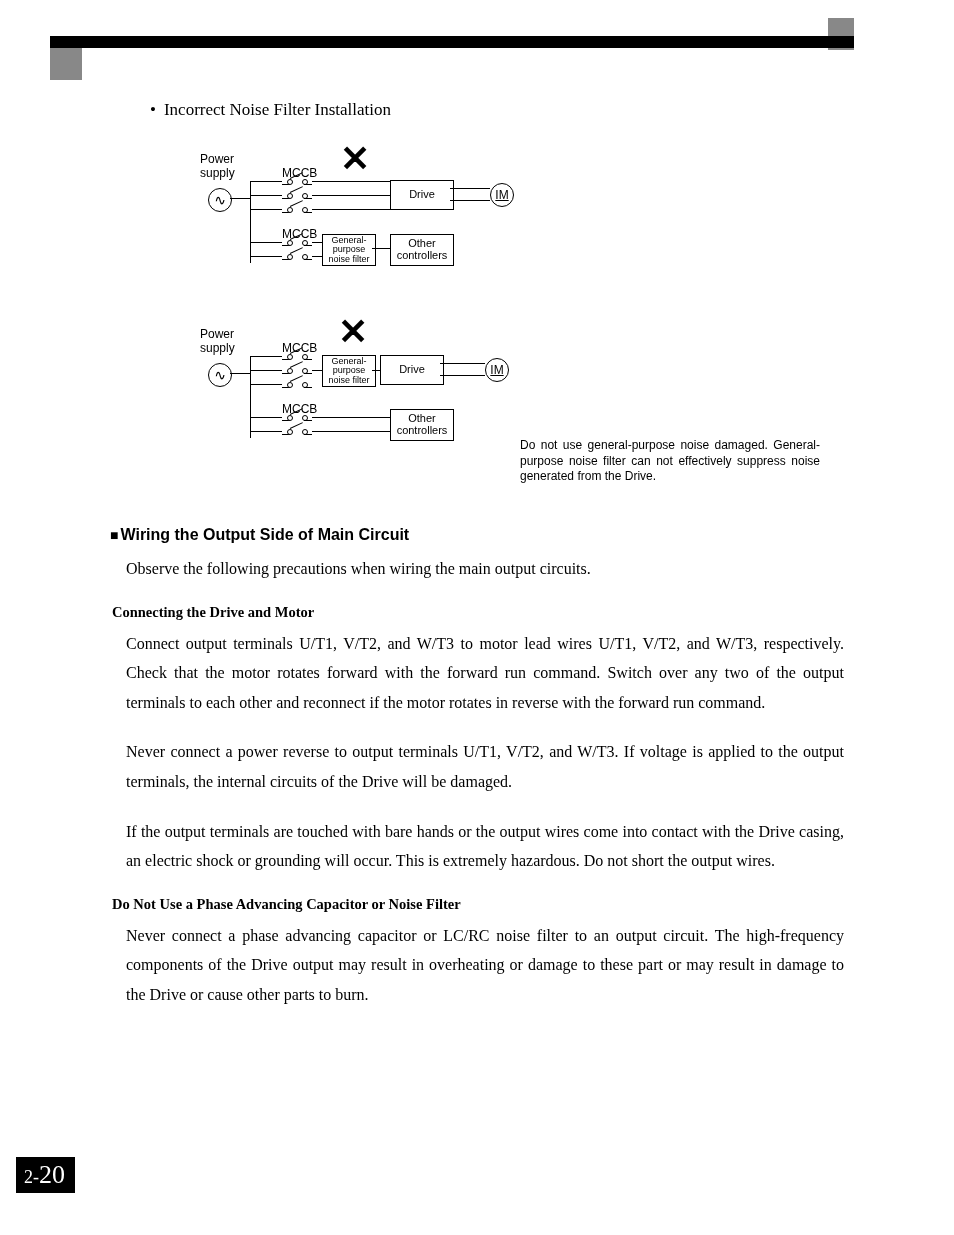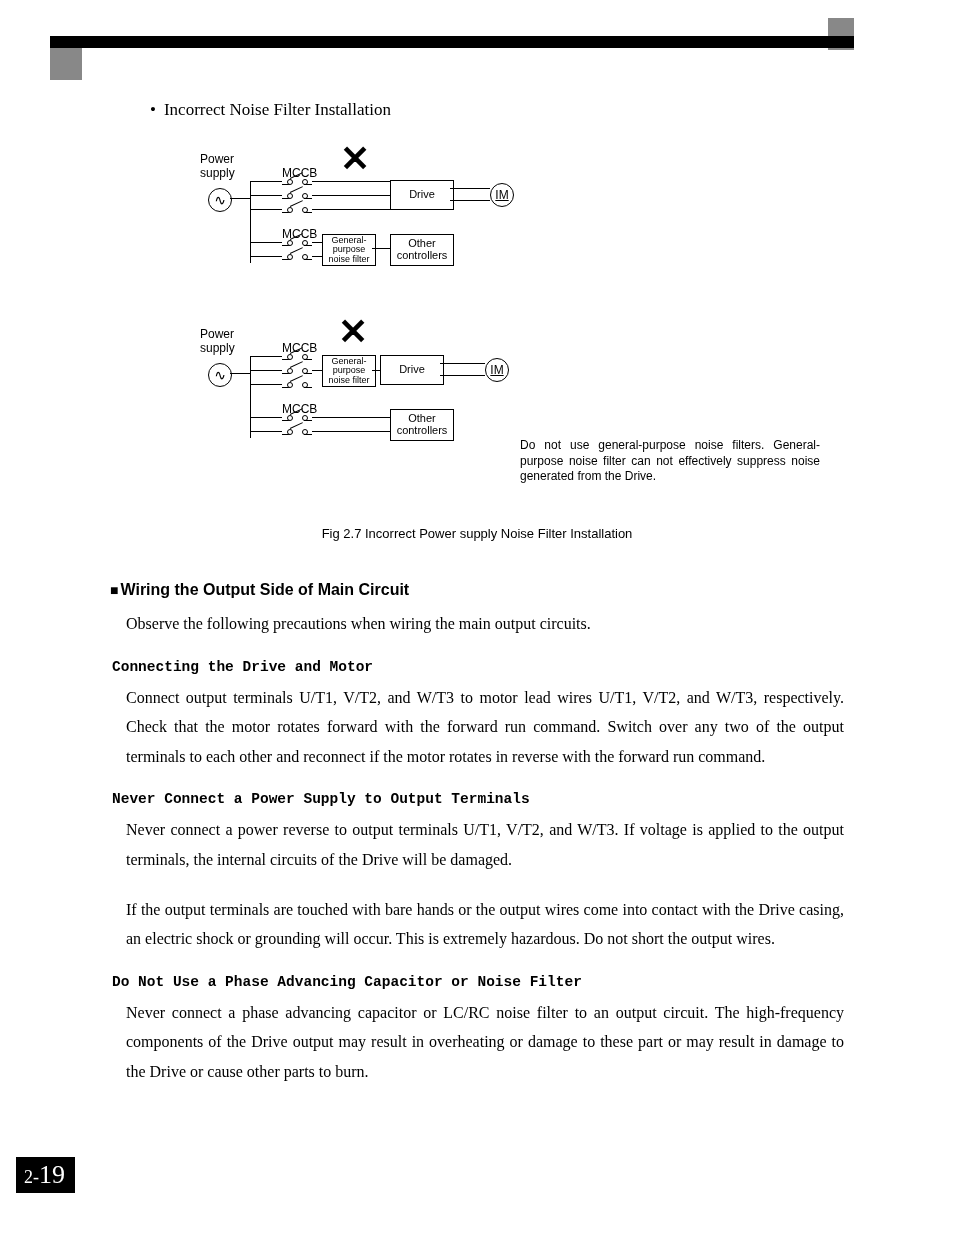--- a/index.html
+++ b/index.html
@@ -189,21 +189,21 @@
     font-size: 14px;
     margin-right: 2px;
   }
   .body-p {
     font-size: 16px;
     line-height: 1.85;
     margin: 0 0 20px 16px;
     text-align: justify;
   }
   .sub-h {
-    font-family: Liberation Mono, monospace;
+    font-family: Liberation Serif, serif;
     font-weight: bold;
     font-size: 14.5px;
     margin: 0 0 8px 2px;
   }
   
   .pagenum {
     position: absolute;
     left: 16px;
     bottom: 42px;
     background: #000;
@@ -339,37 +339,35 @@
             <span class="o2"></span>
           </div>
         <div class="line-h" style="left:60px; top:94px; width:32px;"></div>
         <div class="line-h" style="left:60px; top:108px; width:32px;"></div>
         <div class="line-h" style="left:122px; top:94px; width:78px;"></div>
         <div class="line-h" style="left:122px; top:108px; width:78px;"></div>
         <div class="box" style="left:200px; top:86px; width:58px; height:30px; white-space:pre;">Other
 controllers</div>
       </div>
 
-      <div class="fig-note" style="left:330px; top:290px; width:300px;">Do not use general-purpose noise filters. General-purpose noise filter can not effectively suppress noise generated from the Drive.</div>
+      <div class="fig-note" style="left:330px; top:290px; width:300px;">Do not use general-purpose noise damaged. General-purpose noise filter can not effectively suppress noise generated from the Drive.</div>
     </div>
 
-    <div class="fig-caption">Fig 2.7  Incorrect Power supply Noise Filter Installation</div>
 
     <p class="sec-h"><span class="sq">■</span><span>Wiring the Output Side of Main Circuit</span></p>
     <p class="body-p">Observe the following precautions when wiring the main output circuits.</p>
 
     <p class="sub-h">Connecting the Drive and Motor</p>
     <p class="body-p">Connect output terminals U/T1, V/T2, and W/T3 to motor lead wires U/T1, V/T2, and W/T3, respectively. Check that the motor rotates forward with the forward run command. Switch over any two of the output terminals to each other and reconnect if the motor rotates in reverse with the forward run command.</p>
 
-    <p class="sub-h">Never Connect a Power Supply to Output Terminals</p>
     <p class="body-p">Never connect a power reverse to output terminals U/T1, V/T2, and W/T3. If voltage is applied to the output terminals, the internal circuits of the Drive will be damaged.</p>
 
     <p class="body-p">If the output terminals are touched with bare hands or the output wires come into contact with the Drive casing, an electric shock or grounding will occur. This is extremely hazardous. Do not short the output wires.</p>
 
     <p class="sub-h">Do Not Use a Phase Advancing Capacitor or Noise Filter</p>
     <p class="body-p">Never connect a phase advancing capacitor or LC/RC noise filter to an output circuit. The high-frequency components of the Drive output may result in overheating or damage to these part or may result in damage to the Drive or cause other parts to burn.</p>
 
   </div>
 
   <div class="pagenum">
-    <span class="chap">2-</span><span class="pg">19</span>
+    <span class="chap">2-</span><span class="pg">20</span>
   </div>
 </div>
 
 </body></html>

